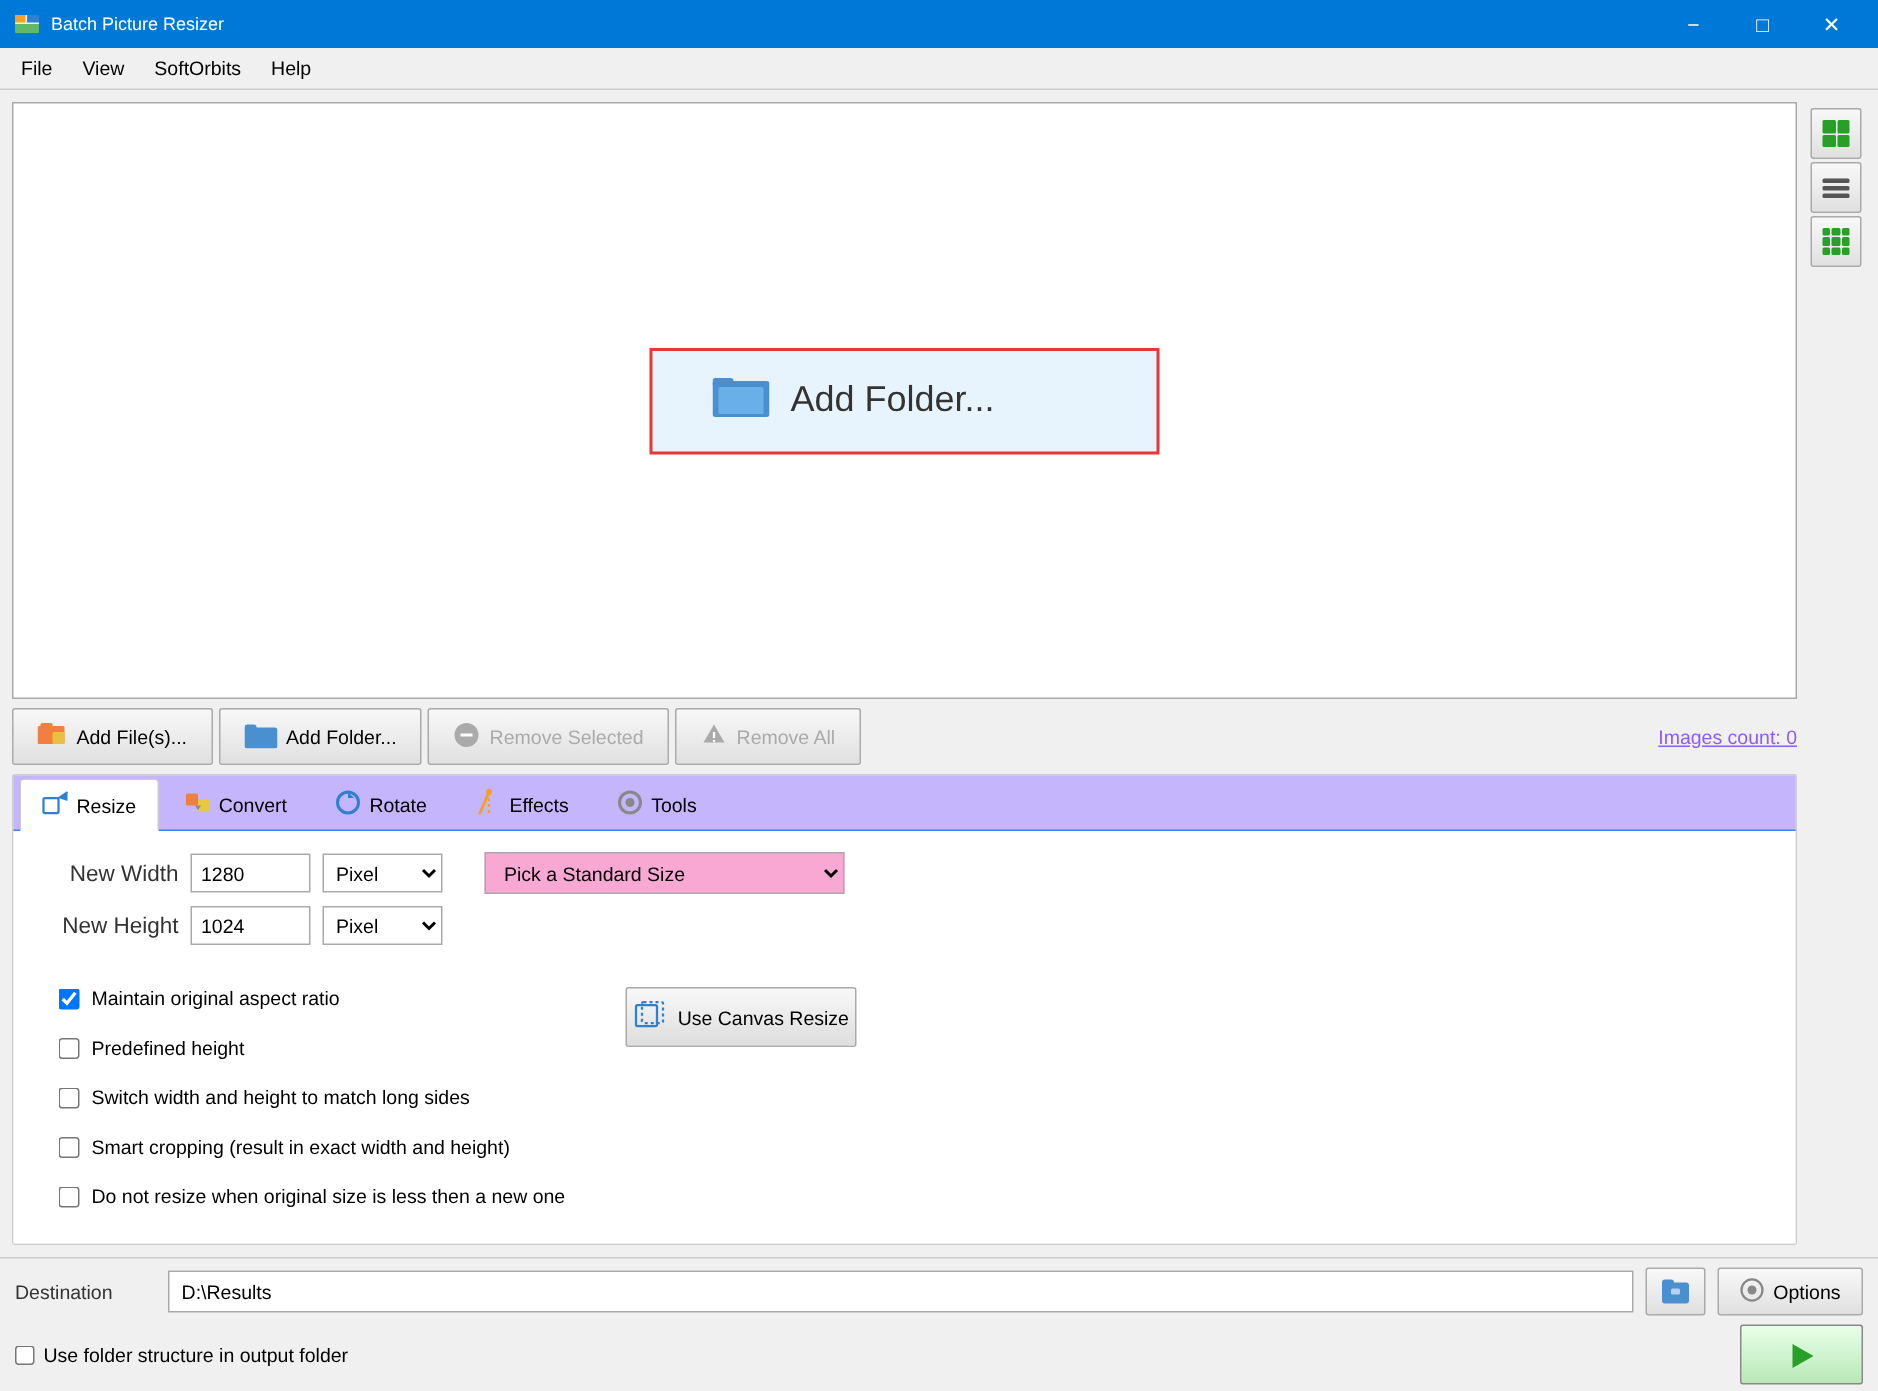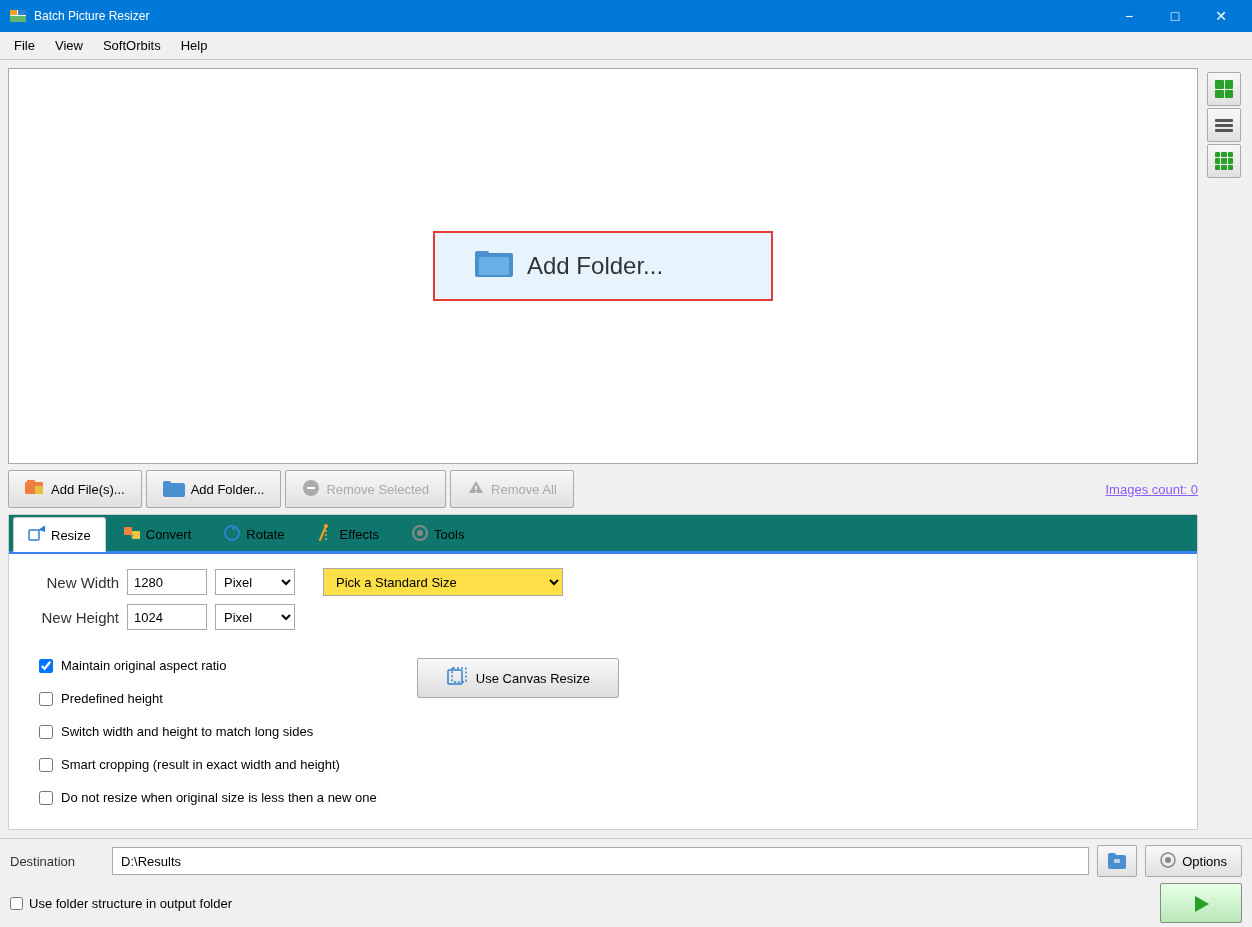--- a/index.html
+++ b/index.html
@@ -165,22 +165,22 @@
     
     .tabs-panel {
       background: #f0f0f0;
       border: 1px solid #ccc;
       border-radius: 2px;
       flex-shrink: 0;
     }
 
     .tabs-row {
       display: flex;
-      background: #0f766e;
-      border-bottom: 3px solid #3b82f6;
+      background: #c4b5fd;
+      border-bottom: 1px solid #3b82f6;
       padding: 2px 4px 0;
       gap: 2px;
     }
     .tab {
       display: flex;
       align-items: center;
       gap: 5px;
       padding: 6px 14px;
       cursor: pointer;
       border: 1px solid transparent;
@@ -222,42 +222,42 @@
       font-size: 13px;
       background: white;
       min-width: 80px;
     }
 
     .standard-size-select {
       height: 28px;
       border: 1px solid #aaa;
       padding: 2px 8px;
       font-size: 13px;
-      background: #fde047;
+      background: #f9a8d4;
       min-width: 240px;
       margin-left: 20px;
     }
 
     .checkbox-row {
       display: flex;
       align-items: center;
       gap: 8px;
       margin-bottom: 10px;
       padding-left: 10px;
     }
     .checkbox-row input[type=checkbox] {
       width: 14px;
       height: 14px;
     }
 
     .canvas-resize-btn {
       display: flex;
       align-items: center;
       gap: 8px;
-      padding: 8px 28px;
+      padding: 8px 4px;
       background: linear-gradient(to bottom, #f8f8f8, #ddd);
       border: 1px solid #aaa;
       border-radius: 2px;
       cursor: pointer;
       font-size: 13px;
       height: 40px;
       margin-left: auto;
     }
     .destination-label {
       font-size: 13px;

